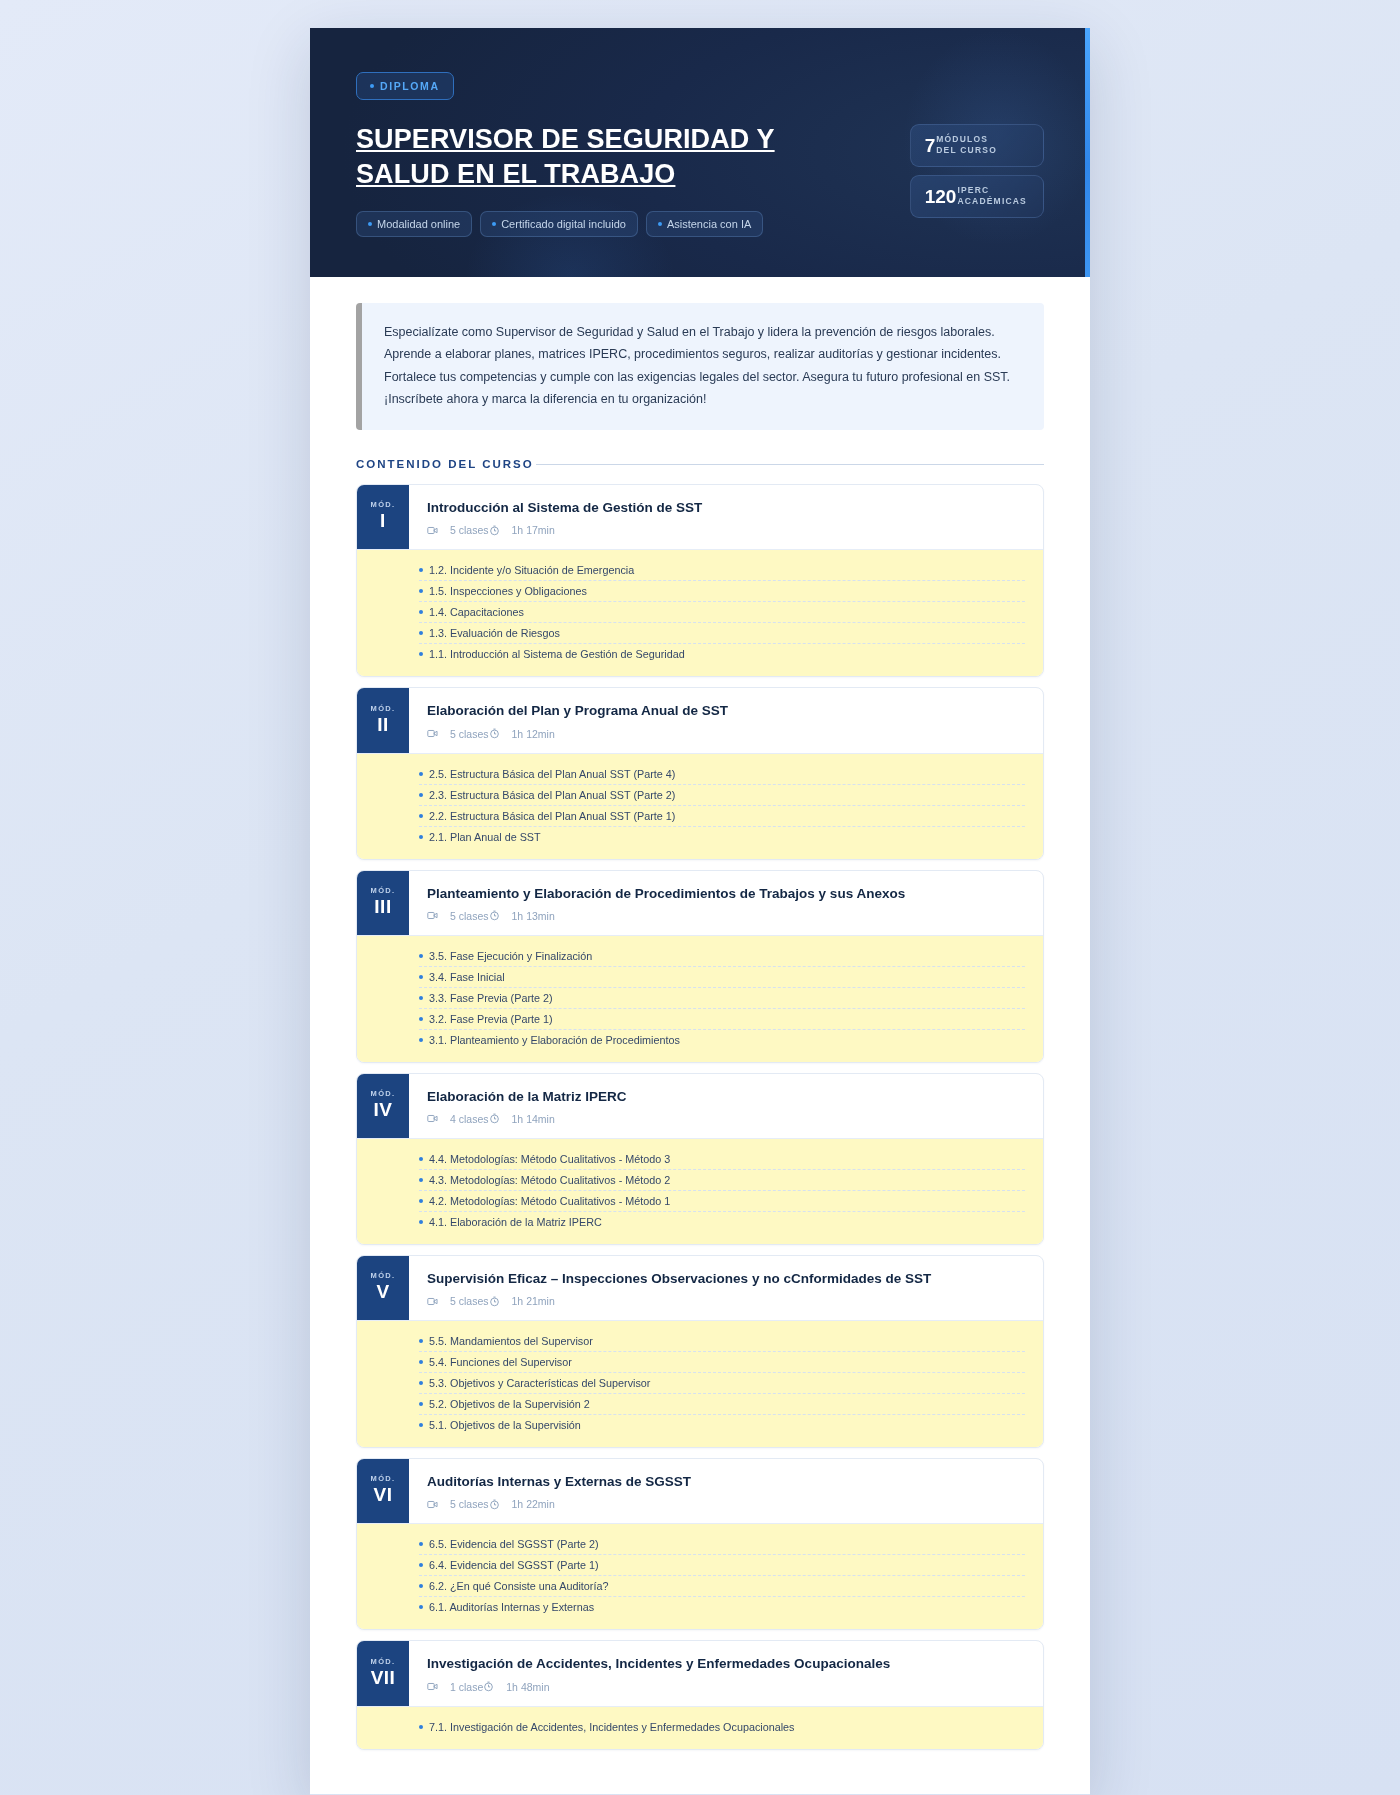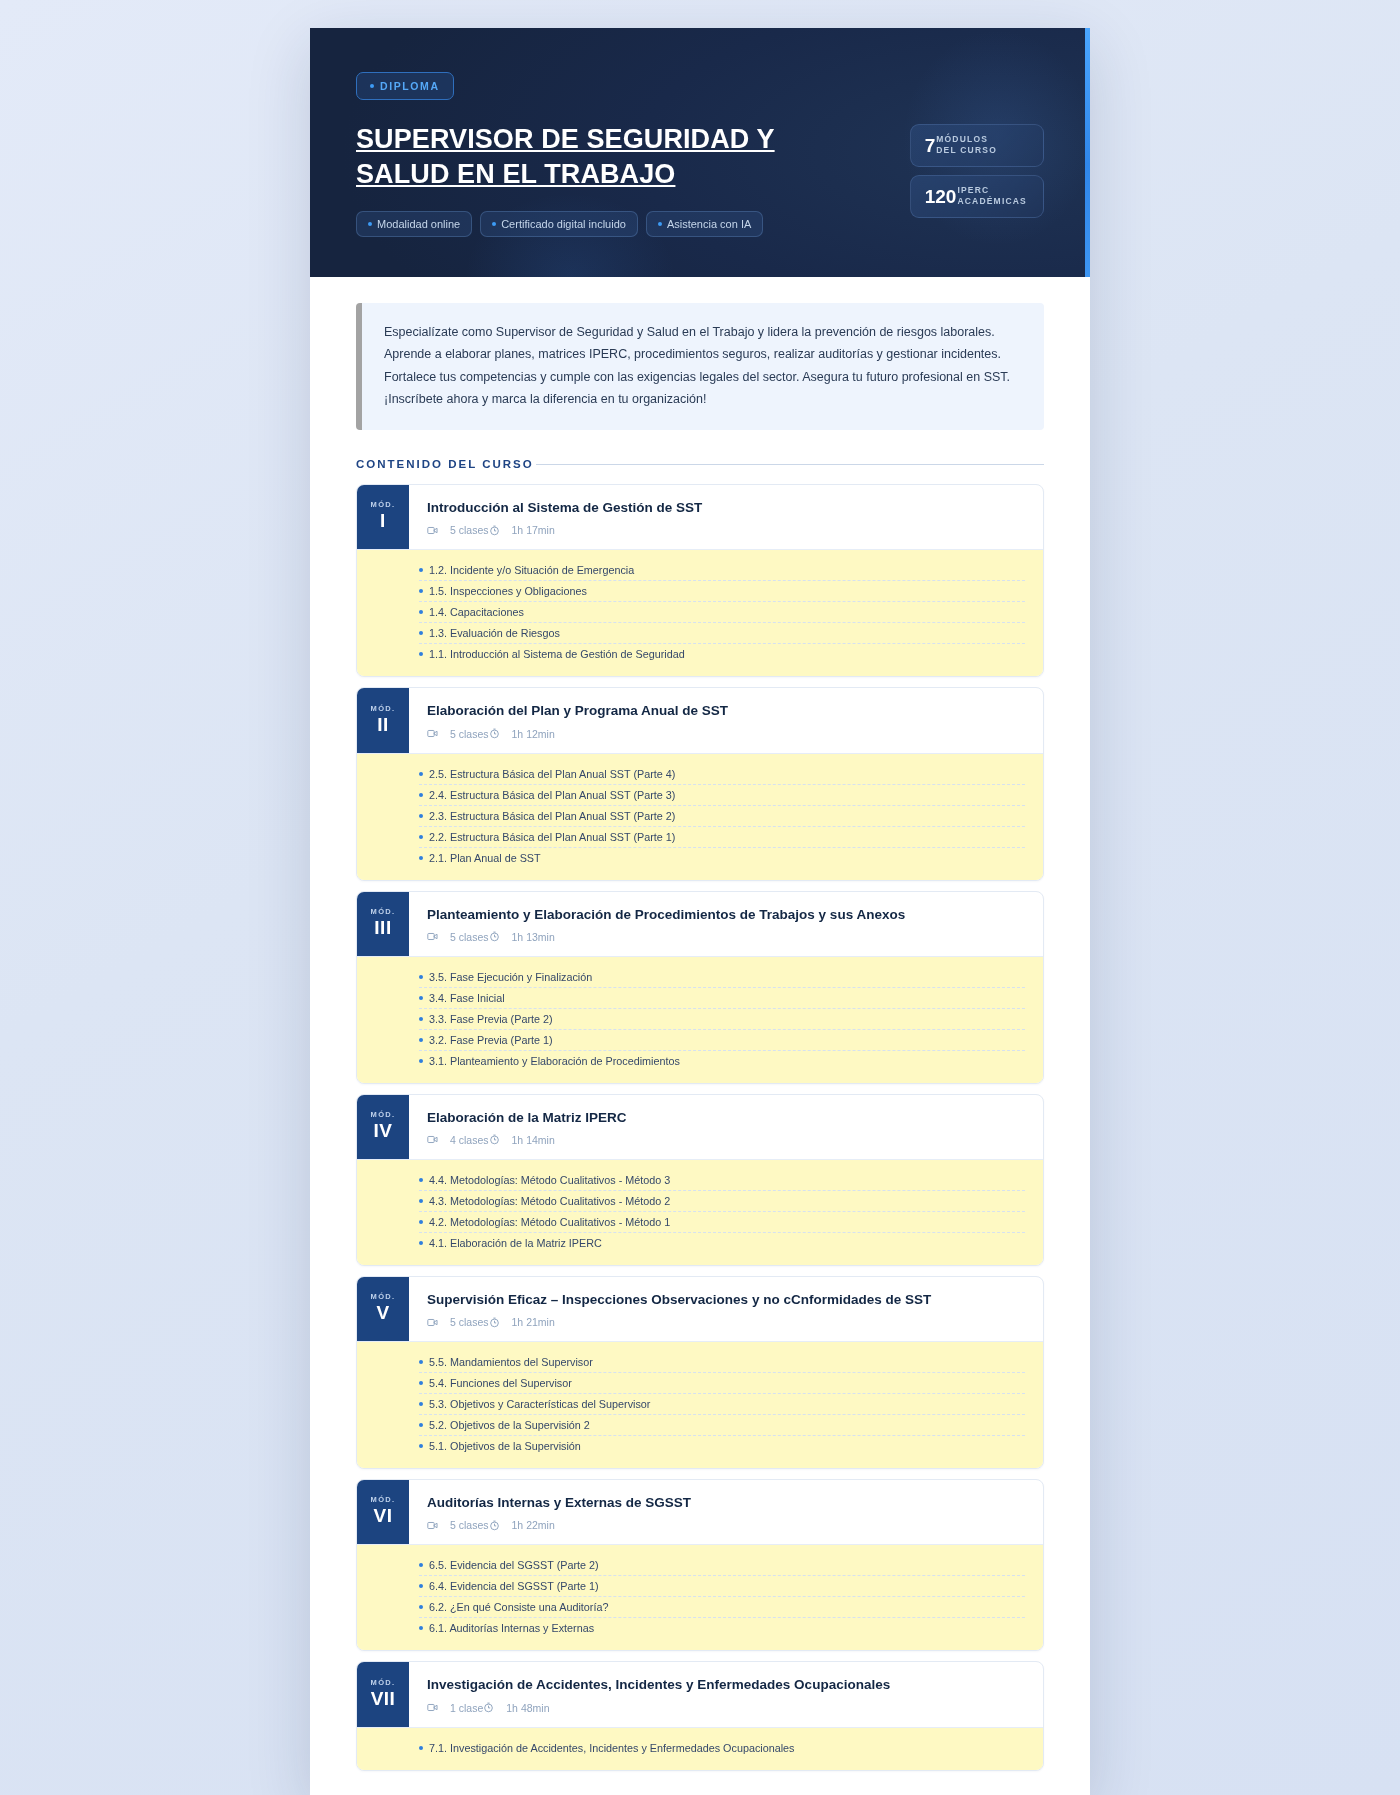--- a/index.html
+++ b/index.html
@@ -279,24 +279,20 @@
               </div>
             </div>
           </div>
           <div class="lessons">
             <div class="lesson">
               <span class="dot"></span>
               <span>2.5. Estructura Básica del Plan Anual SST (Parte 4)</span>
             </div>
             <div class="lesson">
               <span class="dot"></span>
-              <span>2.4. Estructura Básica del Plan Anual SST (Parte 3)</span>
-            </div>
-            <div class="lesson">
-              <span class="dot"></span>
               <span>2.3. Estructura Básica del Plan Anual SST (Parte 2)</span>
             </div>
             <div class="lesson">
               <span class="dot"></span>
               <span>2.2. Estructura Básica del Plan Anual SST (Parte 1)</span>
             </div>
             <div class="lesson">
               <span class="dot"></span>
               <span>2.1. Plan Anual de SST</span>
             </div>

